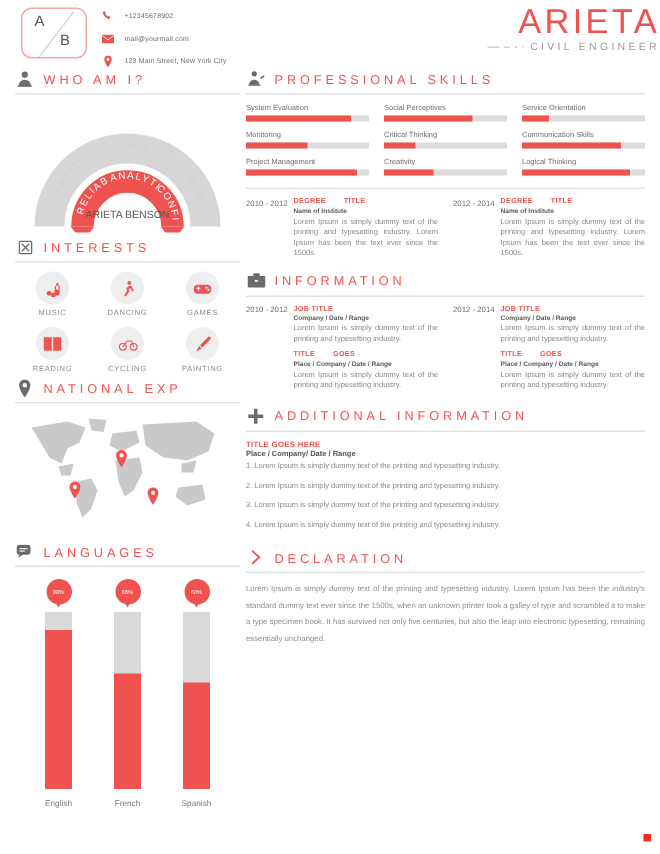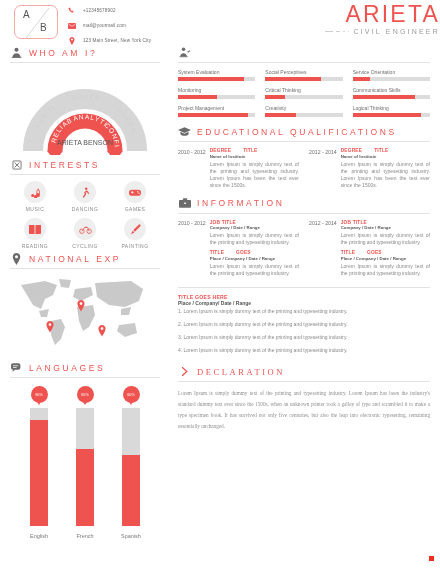--- a/index.html
+++ b/index.html
@@ -38,21 +38,21 @@
     line-height: 25px;
   }
   .brand-sub-wrap { display:flex; align-items:center; justify-content:flex-end; gap:4px; margin-top:1px; }
   .brand-dashes { display:flex; align-items:center; gap:3px; }
   .dash-lg { width: 8px; height: 1px; background:#cfcfcf; }
   .dash-sm { width: 4px; height: 1px; background:#cfcfcf; }
   .dot-sm { width: 1.5px; height: 1.5px; background:#cfcfcf; border-radius:50%; }
   .brand-sub { font-size: 7px; color:#9a9a9a; letter-spacing: 2.2px; }
 
   
-  .cols { display: flex; padding: 0 10px; gap: 18px; }
+  .cols { display: flex; padding: 0 10px; gap: 4px; }
   .col-left { width: 150px; flex: none; }
   .col-right { flex: 1; }
 
   
   .sec { margin-bottom: 3px; }
   .sec-head { display: flex; align-items: center; gap: 6px; padding-bottom: 3px; }
   .sec-ico { width: 13px; height: 13px; display:flex; align-items:center; justify-content:center; flex:none; }
   .sec-title { font-size: 8.5px; color: #ef5350; letter-spacing: 2.6px; white-space: nowrap; }
   .sec-rule { height: 1px; background: #e2e2e2; margin-bottom: 6px; }
 
@@ -408,20 +408,21 @@
       <div class="sec">
         <div class="sec-head">
           <span class="sec-ico">
             <svg width="12" height="11" viewBox="0 0 16 15" fill="#6b6b6b">
                 <circle cx="6" cy="3" r="2.4"></circle>
                 <path d="M1.4 13c0-2.6 2-4.6 4.6-4.6s4.6 2 4.6 4.6z"></path>
                 <path d="M11 6.5l3.6-2.2.8 1.3-3.6 2.2z"></path>
                 <rect x="0.6" y="12.7" width="11" height="1.2"></rect>
               </svg>
           </span>
+          <span class="sec-title">PROFESSIONAL SKILLS</span>
         </div>
         <div class="sec-rule"></div>
 
         <div class="skills">
           <div>
             <div class="skill-name">System Evaluation</div>
             <div class="skill-bar">
                 <div class="skill-fill" style="width: 85%;"></div>
               </div>
           </div>
@@ -470,29 +471,20 @@
           <div>
             <div class="skill-name">Logical Thinking</div>
             <div class="skill-bar">
                 <div class="skill-fill" style="width: 88%;"></div>
               </div>
           </div>
         </div>
       </div>
 
       <div class="sec" style="margin-top:8px;">
-        <div class="sec-head">
-          <span class="sec-ico">
-            <svg width="13" height="9" viewBox="0 0 18 12" fill="#6b6b6b">
-                <path d="M9 0 0 4l9 4 9-4z"></path>
-                <path d="M3.4 6.4v3C3.4 10.8 6 12 9 12s5.6-1.2 5.6-2.6v-3L9 9z"></path>
-              </svg>
-          </span>
-          <span class="sec-title">EDUCATIONAL QUALIFICATIONS</span>
-        </div>
         <div class="sec-rule"></div>
 
         <div class="twocol">
           <div>
             <div class="entry-head">
               <span class="entry-date">2010 - 2012</span>
               <span class="entry-body">
                 <span class="entry-kv">
                   <span class="entry-k">DEGREE</span>
                   <span class="entry-k">TITLE</span>
@@ -563,33 +555,42 @@
                 </span>
                 <span class="entry-sub" style="display:block">Place / Company / Date / Range</span>
                 <span class="entry-p" style="display:block">Lorem Ipsum is simply dummy text of the printing and typesetting industry.</span>
               </span>
             </div>
           </div>
         </div>
       </div>
 
       <div class="sec" style="margin-top:10px;">
+        <div class="sec-head">
+          <span class="sec-ico">
+            <svg width="11" height="11" viewBox="0 0 16 16" fill="#6b6b6b">
+                <rect x="6.3" y="0.8" width="3.4" height="14.4"></rect>
+                <rect x="0.8" y="6.3" width="14.4" height="3.4"></rect>
+              </svg>
+          </span>
+          <span class="sec-title">ADDITIONAL INFORMATION</span>
+        </div>
         <div class="sec-rule"></div>
 
         <div>
           <div class="ai-title">TITLE GOES HERE</div>
           <div class="ai-sub">Place / Company/ Date / Range</div>
           <div class="ai-item first">1. Lorem Ipsum is simply dummy text of the printing and typesetting industry.</div>
           <div class="ai-item">2. Lorem Ipsum is simply dummy text of the printing and typesetting industry.</div>
           <div class="ai-item">3. Lorem Ipsum is simply dummy text of the printing and typesetting industry.</div>
           <div class="ai-item">4. Lorem Ipsum is simply dummy text of the printing and typesetting industry.</div>
         </div>
       </div>
 
-      <div class="sec" style="margin-top:12px;font-family:Liberation Serif, serif;">
+      <div class="sec" style="margin-top:12px;">
         <div class="sec-head">
           <span class="sec-ico">
             <svg width="9" height="11" viewBox="0 0 10 14" fill="none" stroke="#ef5350" stroke-width="1.6">
                 <path d="M2 1.5 L8 7 L2 12.5"></path>
               </svg>
           </span>
           <span class="sec-title">DECLARATION</span>
         </div>
         <div class="sec-rule"></div>
         <div class="decl-p">Lorem Ipsum is simply dummy text of the printing and typesetting industry. Lorem Ipsum has been the industry's standard dummy text ever since the 1500s, when an unknown printer took a galley of type and scrambled it to make a type specimen book. It has survived not only five centuries, but also the leap into electronic typesetting, remaining essentially unchanged.</div>

